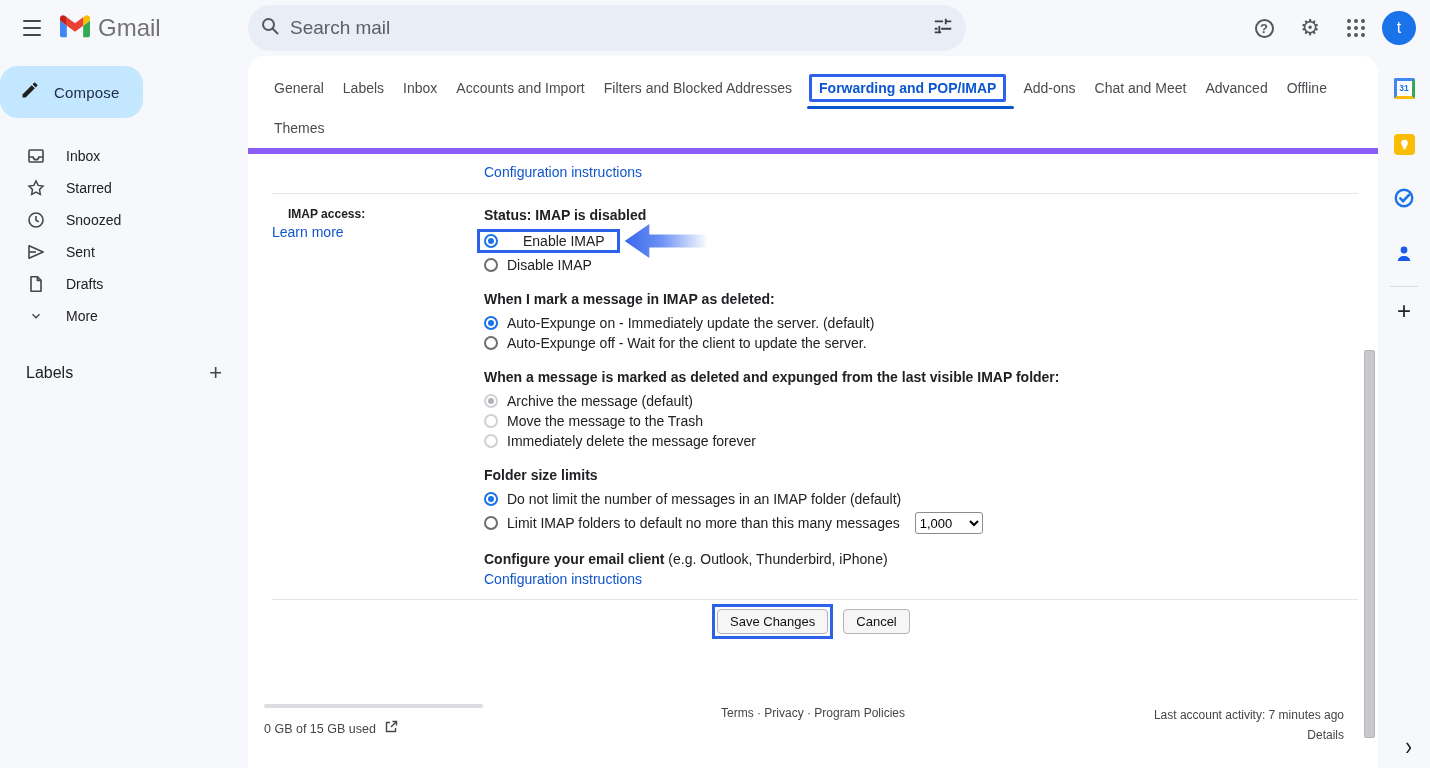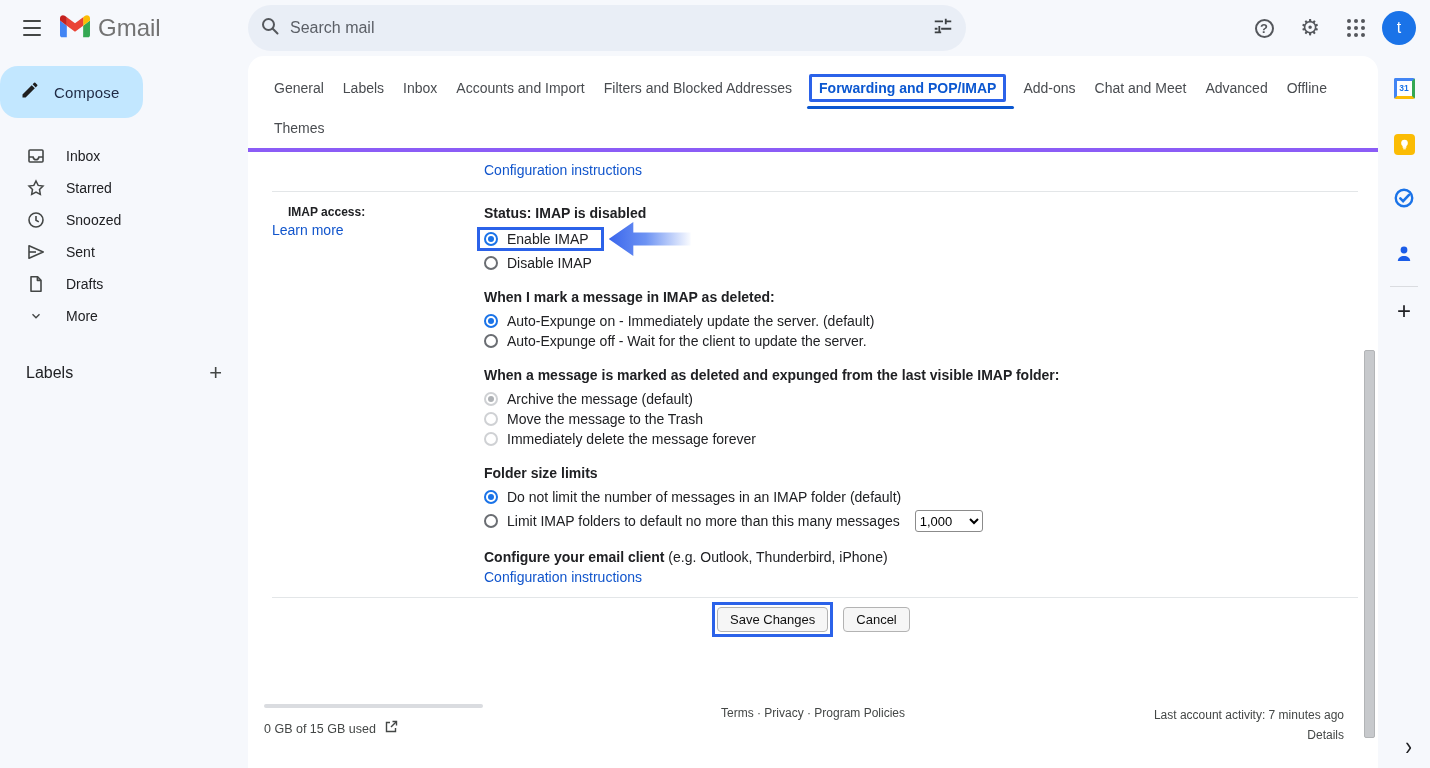--- a/index.html
+++ b/index.html
@@ -6,21 +6,21 @@
   html,body { width:1430px; height:768px; overflow:hidden; }
   body { font-family:"Liberation Sans", sans-serif; background:#f6f8fc; color:#202124; position:relative; }
 
   
   .topbar { position:absolute; top:0; left:0; width:1430px; height:56px; display:flex; align-items:center; }
   .hamburger { width:48px; height:48px; margin-left:8px; display:flex; flex-direction:column; justify-content:center; align-items:center; gap:5px; cursor:pointer; }
   .hamburger i { width:18px; height:2px; background:#444746; border-radius:1px; }
   .brand { display:flex; align-items:center; gap:8px; margin-left:4px; width:175px; }
   .brand-text { font-size:24px; color:#737373; }
   .search { position:absolute; left:248px; top:5px; width:718px; height:46px; background:#e9eef6; border-radius:24px; display:flex; align-items:center; padding:0 12px; }
-  .search input { flex:1; border:none; outline:none; background:transparent; font-size:16px; color:#4c1d95; font-family:"Liberation Sans",sans-serif; margin-left:10px; }
+  .search input { flex:1; border:none; outline:none; background:transparent; font-size:19px; color:#4c1d95; font-family:"Liberation Sans",sans-serif; margin-left:10px; }
   .search input::placeholder { color:#5b5f66; }
   .icon-btn { width:40px; height:40px; display:flex; align-items:center; justify-content:center; border-radius:50%; cursor:pointer; }
   .top-right { position:absolute; right:14px; top:8px; display:flex; align-items:center; gap:6px; }
   .help-circle { width:19px; height:19px; border:2px solid #54575c; border-radius:50%; display:flex; align-items:center; justify-content:center; font-size:13px; font-weight:bold; color:#54575c; }
   .gear-glyph { font-size:22px; color:#54575c; line-height:1; }
   .apps-grid { width:18px; height:18px; display:grid; grid-template-columns:repeat(3,1fr); grid-template-rows:repeat(3,1fr); gap:3px; }
   .apps-grid i { width:4px; height:4px; background:#54575c; border-radius:50%; }
   .avatar { width:34px; height:34px; border-radius:50%; background:#1a73e8; color:#fff; font-size:16px; display:flex; align-items:center; justify-content:center; cursor:pointer; }
 
   
@@ -31,21 +31,21 @@
   .nav-item { height:32px; display:flex; align-items:center; padding-left:14px; border-radius:0 16px 16px 0; cursor:pointer; }
   .nav-item .nicon { width:20px; height:20px; margin-left:12px; margin-right:20px; display:flex; align-items:center; justify-content:center; color:#444746; }
   .nav-item .nlabel { font-size:14px; color:#202124; }
   .labels-row { margin-top:30px; display:flex; align-items:center; justify-content:space-between; padding:0 26px 0 26px; }
   .labels-row .lh { font-size:16px; color:#202124; }
   .plus-glyph { font-size:22px; color:#444746; font-weight:400; cursor:pointer; line-height:1; }
 
   
   .card { position:absolute; top:56px; left:248px; width:1130px; bottom:0; background:#fff; border-radius:16px 16px 0 0; }
   .card h1 { font-size:22px; font-weight:400; color:#202124; padding:17px 0 0 24px; }
-  .tabs { padding:12px 16px 0 24px; border-bottom:4px solid #8b5cf6; }
+  .tabs { padding:12px 16px 0 24px; border-bottom:6px solid #8b5cf6; }
   .tabs-row { display:flex; flex-wrap:nowrap; align-items:center; height:40px; }
   .tab { font-size:14px; color:#494c50; margin-right:15px; padding:4px 2px; white-space:nowrap; cursor:pointer; }
   .tab-active-wrap { position:relative; margin-right:15px; }
   .tab.active { color:#0b57d0; font-weight:bold; border:3px solid #2b62e9; border-radius:2px; padding:3px 7px; margin:0; display:inline-block; }
   .tab-underline { position:absolute; left:-2px; right:-8px; bottom:-7px; height:3px; background:#0b57d0; border-radius:2px; }
 
   .content { padding:0 20px 0 24px; }
   .link { color:#1155cc; text-decoration:none; cursor:pointer; }
   .top-link-row { margin:10px 0 0 212px; font-size:14px; height:20px; }
   .divider { border-top:1px solid #e3e6e8; margin-top:9px; }
@@ -57,21 +57,21 @@
   .col-label .lm { display:inline-block; font-size:14px; margin-top:3px; }
   .col-main { flex:1; }
   .sec-header { font-size:14px; font-weight:bold; margin-bottom:6px; }
   .radio-row { display:flex; align-items:center; height:20px; font-size:14px; gap:9px; }
   .radio { width:14px; height:14px; border:2px solid #6a6d72; border-radius:50%; flex:none; position:relative; background:#fff; }
   .radio.sel { border-color:#1a73e8; }
   .radio.sel::after { content:""; position:absolute; left:2px; top:2px; width:6px; height:6px; border-radius:50%; background:#1a73e8; }
   .radio.dis { border-color:#cfd1d4; }
   .radio.dis.gsel::after { content:""; position:absolute; left:2px; top:2px; width:6px; height:6px; border-radius:50%; background:#aeb1b5; }
   .section { margin-top:16px; }
-  .anno-box { display:inline-flex; align-items:center; gap:9px; border:3px solid #2b62e9; padding:1px 12px 1px 4px; margin-left:-7px; position:relative; background:#fff; }
+  .anno-box { display:inline-flex; align-items:center; gap:25px; border:3px solid #2b62e9; padding:1px 12px 1px 4px; margin-left:-7px; position:relative; background:#fff; }
   .anno-arrow { position:absolute; left:calc(100% + 8px); top:50%; transform:translateY(-50%); width:82px; height:34px;
     background:linear-gradient(90deg,#3a66ec 0%,#6d93f3 45%,rgba(199,215,253,0.08) 100%);
     clip-path:polygon(0% 50%, 30% 0%, 30% 31%, 100% 31%, 100% 69%, 30% 69%, 30% 100%); }
   .sel-wrap select { font-size:13px; height:22px; width:68px; margin-left:6px; border:1px solid #8b8b8b; border-radius:3px; background:#fff; font-family:"Liberation Sans",sans-serif; }
   .configure-row { font-size:14px; }
   .btn-divider { border-top:1px solid #e3e6e8; margin-top:12px; }
   .btn-row { margin:4px 0 0 440px; display:flex; align-items:center; gap:10px; }
   .btn { font-size:13px; color:#111; background:#f6f6f6; border:1px solid #b3b3b3; border-radius:4px; padding:4px 12px; cursor:pointer; font-family:"Liberation Sans",sans-serif; }
   .save-anno { border:3px solid #2b62e9; padding:2px; display:inline-flex; }
 

